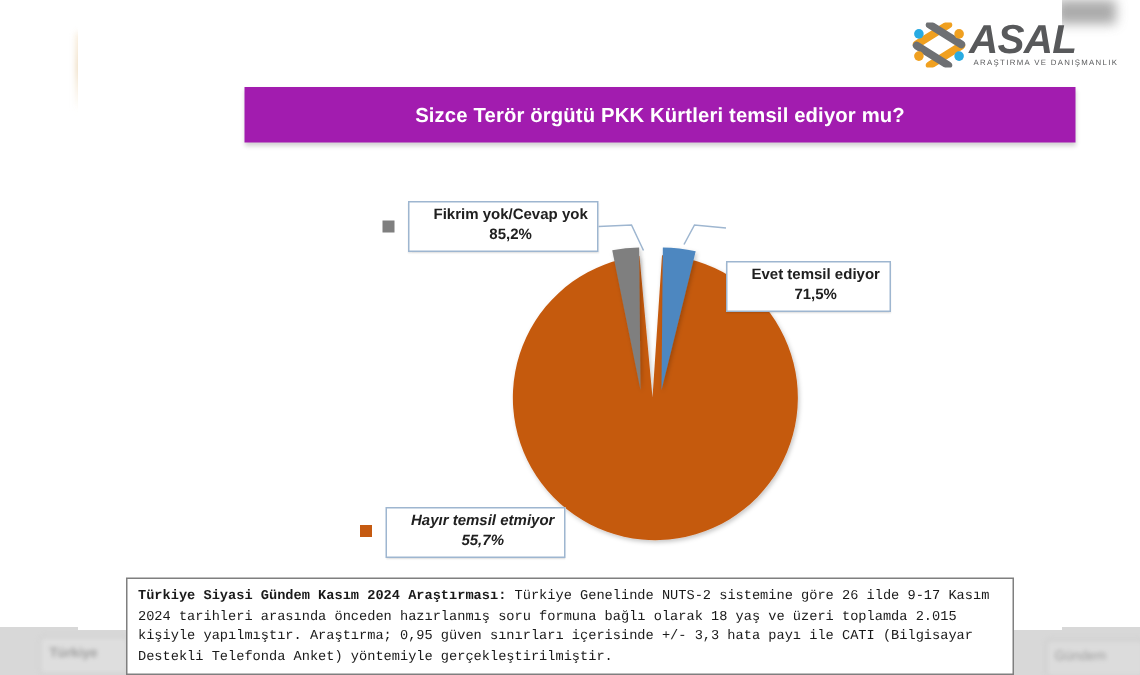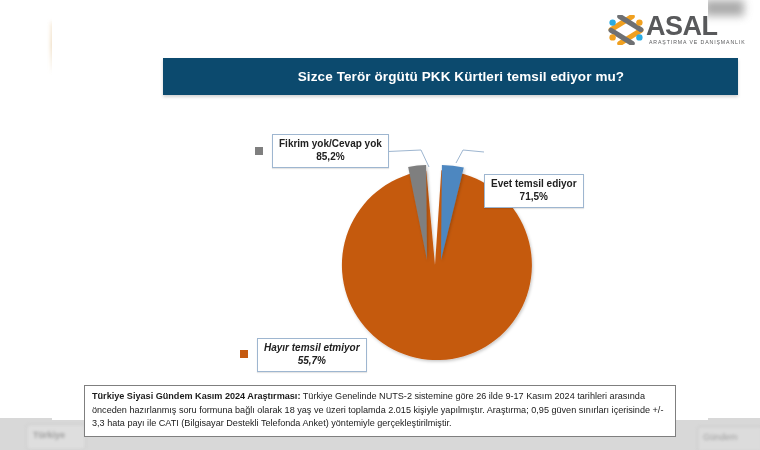--- a/index.html
+++ b/index.html
@@ -108,41 +108,41 @@
     width: 36px; height: 30px;
   }
   .logo-text {
     position: absolute;
     left: 38px; top: 0px;
     font-size: 27px;
     font-weight: bold;
     letter-spacing: -0.5px;
     color: #58595b;
     line-height: 27px;
+    font-style: italic;
   }
   .logo-sub {
     position: absolute;
     left: 41px; top: 26px;
     font-size: 5.2px;
     letter-spacing: 0.9px;
     color: #58595b;
     white-space: nowrap;
   }
 
   
   .title-banner {
     position: absolute;
     left: 111px; top: 58px;
     width: 554px; height: 37px;
-    background: #0c4a6e;
+    background: #a21caf;
     box-shadow: 0 2px 3px rgba(0,0,0,0.18);
     display: flex;
     align-items: center;
     justify-content: center;
-    padding-left: 21px;
   }
   .title-banner span {
     color: #ffffff;
     font-size: 13.5px;
     font-weight: bold;
     letter-spacing: 0.1px;
   }
 
   
   .chart-area {
@@ -156,21 +156,21 @@
     width: 484px; height: 265px;
     overflow: visible;
   }
 
   
   .callout {
     position: absolute;
     background: #ffffff;
     border: 1px solid #9eb6d0;
     box-shadow: 0 1px 1px rgba(0,0,0,0.10);
-    padding: 3px 6px 4px 6px;
+    padding: 3px 6px 4px 16px;
     text-align: center;
     font-size: 10px;
     font-weight: bold;
     color: #202020;
     line-height: 12.5px;
     white-space: nowrap;
   }
   .callout .pct { display: block; }
 
   .legend-marker {
@@ -275,18 +275,18 @@
         <span>Evet temsil ediyor</span>
         <span class="pct">71,5%</span>
       </div>
 
       <div class="callout" style="left:94px; top:228px;font-style:italic;">
         <span>Hayır temsil etmiyor</span>
         <span class="pct">55,7%</span>
       </div>
     </div>
 
-    <div class="footnote" style="left:32px; top:385px;">
+    <div class="footnote" style="left:32px; top:385px;font-family:Liberation Mono, monospace;">
       <b>Türkiye Siyasi Gündem Kasım 2024 Araştırması:</b><span> Türkiye Genelinde NUTS-2 sistemine göre 26 ilde 9-17 Kasım 2024 tarihleri arasında önceden hazırlanmış soru formuna bağlı olarak 18 yaş ve üzeri toplamda 2.015 kişiyle yapılmıştır. Araştırma; 0,95 güven sınırları içerisinde +/- 3,3 hata payı ile CATI (Bilgisayar Destekli Telefonda Anket) yöntemiyle gerçekleştirilmiştir.</span>
     </div>
 
   </div>
 </div>
 
 </body></html>

